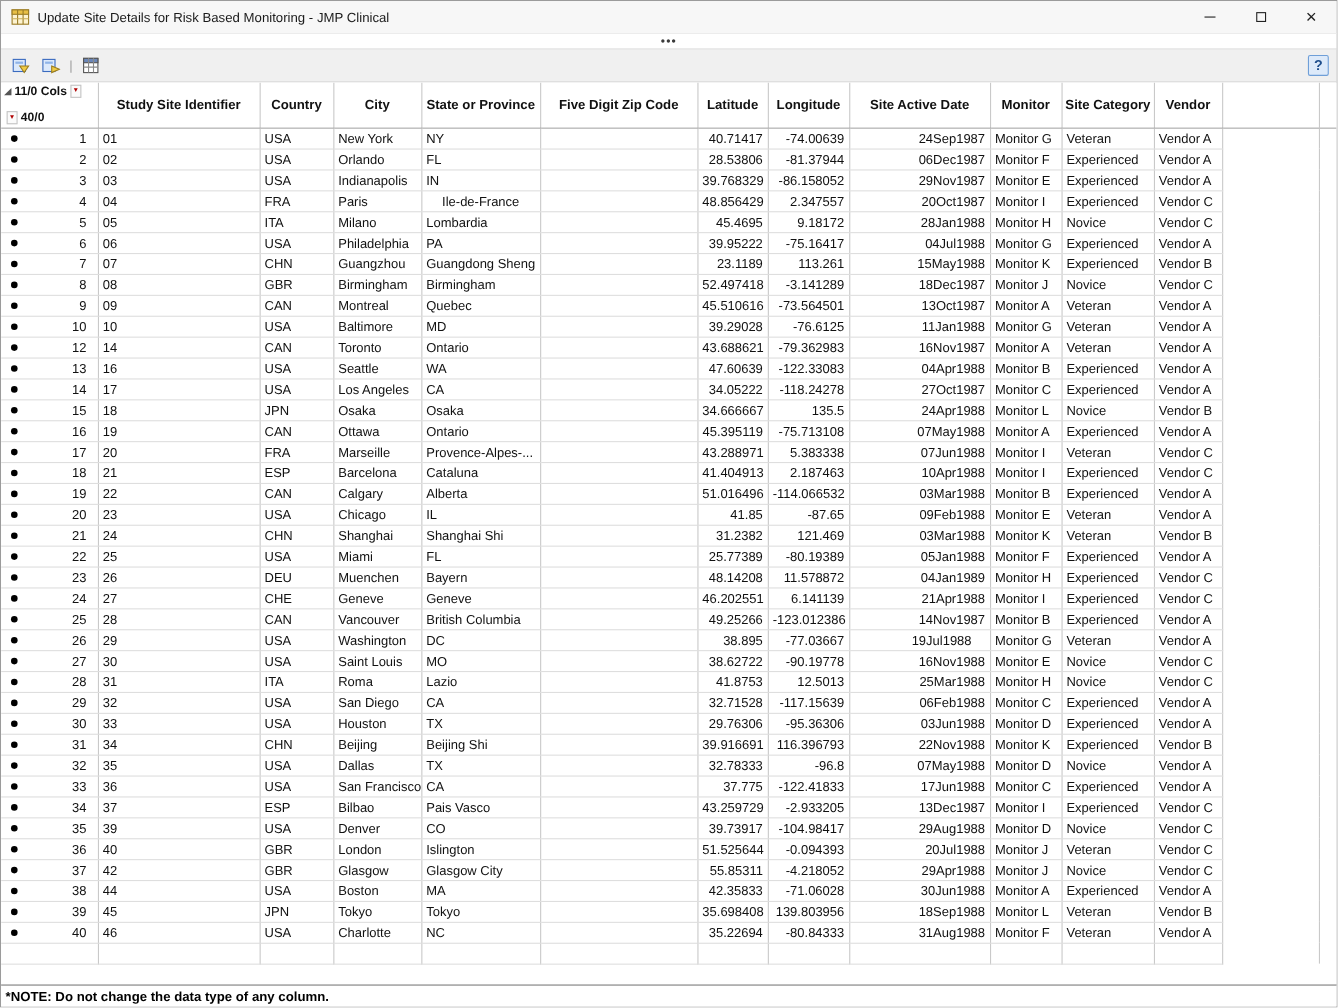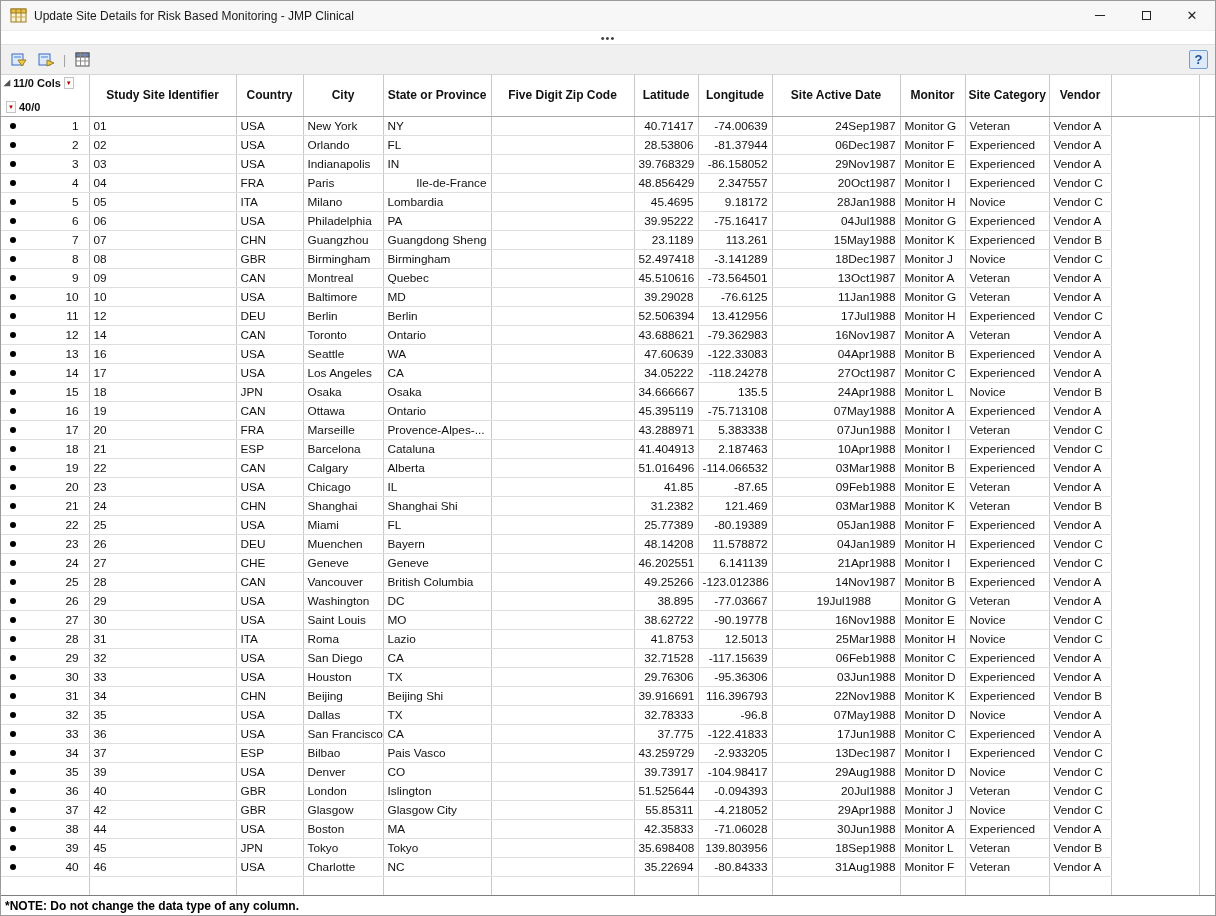--- a/index.html
+++ b/index.html
@@ -232,21 +232,21 @@
             <td style="text-align: left;">Experienced</td>
             <td style="text-align: left;">Vendor A</td>
             <td class="filler"></td>
             <td class="gutter"></td>
           </tr>
           <tr>
             <td class="rowhead"><span class="bullet"></span><span>4</span></td>
             <td style="text-align: left;">04</td>
             <td style="text-align: left;">FRA</td>
             <td style="text-align: left;">Paris</td>
-            <td style="text-align: right;">Ile-de-France</td>
+            <td style="text-align: center;">Ile-de-France</td>
             <td style="text-align: left;"></td>
             <td style="text-align: right;">48.856429</td>
             <td style="text-align: right;">2.347557</td>
             <td style="text-align: right;">20Oct1987</td>
             <td style="text-align: left;">Monitor I</td>
             <td style="text-align: left;">Experienced</td>
             <td style="text-align: left;">Vendor C</td>
             <td class="filler"></td>
             <td class="gutter"></td>
           </tr>
@@ -336,36 +336,20 @@
             <td style="text-align: left;">USA</td>
             <td style="text-align: left;">Baltimore</td>
             <td style="text-align: left;">MD</td>
             <td style="text-align: left;"></td>
             <td style="text-align: right;">39.29028</td>
             <td style="text-align: right;">-76.6125</td>
             <td style="text-align: right;">11Jan1988</td>
             <td style="text-align: left;">Monitor G</td>
             <td style="text-align: left;">Veteran</td>
             <td style="text-align: left;">Vendor A</td>
-            <td class="filler"></td>
-            <td class="gutter"></td>
-          </tr>
-          <tr>
-            <td class="rowhead"><span class="bullet"></span><span>11</span></td>
-            <td style="text-align: left;">12</td>
-            <td style="text-align: left;">DEU</td>
-            <td style="text-align: left;">Berlin</td>
-            <td style="text-align: left;">Berlin</td>
-            <td style="text-align: left;"></td>
-            <td style="text-align: right;">52.506394</td>
-            <td style="text-align: right;">13.412956</td>
-            <td style="text-align: right;">17Jul1988</td>
-            <td style="text-align: left;">Monitor H</td>
-            <td style="text-align: left;">Experienced</td>
-            <td style="text-align: left;">Vendor C</td>
             <td class="filler"></td>
             <td class="gutter"></td>
           </tr>
           <tr>
             <td class="rowhead"><span class="bullet"></span><span>12</span></td>
             <td style="text-align: left;">14</td>
             <td style="text-align: left;">CAN</td>
             <td style="text-align: left;">Toronto</td>
             <td style="text-align: left;">Ontario</td>
             <td style="text-align: left;"></td>
@@ -588,21 +572,21 @@
           </tr>
           <tr>
             <td class="rowhead"><span class="bullet"></span><span>26</span></td>
             <td style="text-align: left;">29</td>
             <td style="text-align: left;">USA</td>
             <td style="text-align: left;">Washington</td>
             <td style="text-align: left;">DC</td>
             <td style="text-align: left;"></td>
             <td style="text-align: right;">38.895</td>
             <td style="text-align: right;">-77.03667</td>
-            <td style="text-align: left; padding-left: 44px;">19Jul1988</td>
+            <td style="text-align: center; padding-left: 44px;">19Jul1988</td>
             <td style="text-align: left;">Monitor G</td>
             <td style="text-align: left;">Veteran</td>
             <td style="text-align: left;">Vendor A</td>
             <td class="filler"></td>
             <td class="gutter"></td>
           </tr>
           <tr>
             <td class="rowhead"><span class="bullet"></span><span>27</span></td>
             <td style="text-align: left;">30</td>
             <td style="text-align: left;">USA</td>

